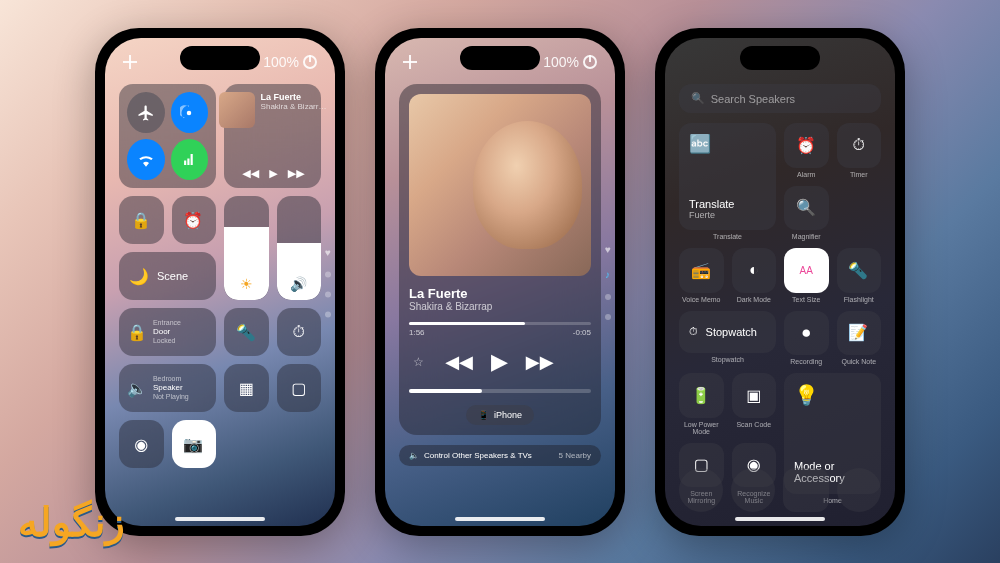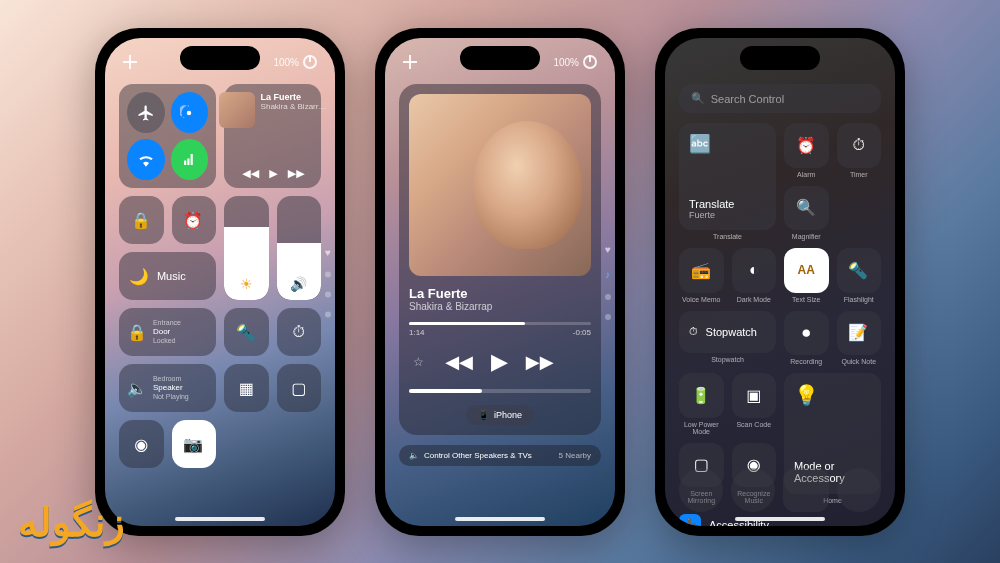--- a/index.html
+++ b/index.html
@@ -12,21 +12,21 @@
 .screen2{background:linear-gradient(160deg,#d8b8b0 0%,#b89098 25%,#8878a0 50%,#486088 75%,#204060 100%)}
 .screen3{background:linear-gradient(160deg,#383838 0%,#302828 30%,#282838 60%,#202030 100%)}
 .topbar{display:flex;justify-content:space-between;align-items:center;padding:12px 18px 4px;height:40px}
 .topbar .left,.topbar .right{font-size:11px;color:rgba(255,255,255,0.9);display:flex;align-items:center;gap:4px}
 .plus-icon{width:14px;height:14px;position:relative}
 .plus-icon::before,.plus-icon::after{content:'';position:absolute;background:rgba(255,255,255,0.9)}
 .plus-icon::before{width:14px;height:2px;top:6px;left:0}
 .plus-icon::after{width:2px;height:14px;top:0;left:6px}
 .power-icon{width:14px;height:14px;border:2px solid rgba(255,255,255,0.9);border-radius:50%;position:relative}
 .power-icon::after{content:'';position:absolute;width:2px;height:7px;background:rgba(255,255,255,0.9);top:-2px;left:4px}
-.battery{font-size:10px}
+.battery{font-size:14px}
 .cc-grid{padding:6px 14px;display:grid;grid-template-columns:repeat(4,1fr);grid-auto-rows:48px;gap:8px}
 .tile{background:rgba(40,40,50,0.45);backdrop-filter:blur(20px);border-radius:14px;display:flex;align-items:center;justify-content:center;position:relative;color:#fff}
 .tile-2x2{grid-column:span 2;grid-row:span 2}
 .tile-2x1{grid-column:span 2}
 .tile-1x2{grid-row:span 2}
 .conn-grid{display:grid;grid-template-columns:1fr 1fr;grid-template-rows:1fr 1fr;gap:6px;width:100%;height:100%;padding:8px}
 .conn-btn{border-radius:50%;display:flex;align-items:center;justify-content:center;font-size:16px}
 .conn-blue{background:#0a84ff}
 .conn-green{background:#30d158}
 .conn-off{background:rgba(80,80,90,0.6)}
@@ -72,21 +72,21 @@
 
 .search-bar{margin:6px 14px 10px;padding:8px 12px;background:rgba(60,60,70,0.4);border-radius:12px;color:rgba(255,255,255,0.5);font-size:11px;display:flex;align-items:center;gap:6px}
 .gallery{padding:0 14px;display:grid;grid-template-columns:repeat(4,1fr);gap:8px}
 .gitem{display:flex;flex-direction:column;align-items:center;gap:3px}
 .gtile{width:100%;aspect-ratio:1;background:rgba(60,60,70,0.4);border-radius:12px;display:flex;align-items:center;justify-content:center;color:#fff;font-size:16px;position:relative}
 .gtxt{display:flex;flex-direction:column;padding:10px;width:100%;height:100%;justify-content:flex-end}
 .gtxt .t{font-size:11px;font-weight:500}
 .gtxt .s{font-size:9px;opacity:0.6}
 .glabel{font-size:7px;color:rgba(255,255,255,0.6);text-align:center}
 .gtile-wide{grid-column:span 2;aspect-ratio:2;justify-content:flex-start;padding:0 10px;gap:8px;font-size:11px}
-.textsize-tile{background:#fff;color:#a16207;font-weight:700;font-size:12px}
+.textsize-tile{background:#fff;color:#ec4899;font-weight:400;font-size:10px}
 .acc-row{margin:10px 14px 0;display:flex;align-items:center;gap:8px;color:#fff;font-size:11px}
 .acc-badge{width:22px;height:22px;background:#0a84ff;border-radius:6px;display:flex;align-items:center;justify-content:center;font-size:12px}
 .bottom-row{position:absolute;bottom:14px;left:14px;right:14px;display:flex;gap:8px}
 .btile{flex:1;aspect-ratio:1;background:rgba(60,60,70,0.4);border-radius:50%;max-width:44px}
 .btile.wide{border-radius:12px;max-width:none;aspect-ratio:2.5}
 .watermark{position:absolute;bottom:18px;left:18px;font-size:40px;font-weight:900;color:#f5a623;font-family:Tahoma,sans-serif;text-shadow:0 2px 0 #2a5a8a}
 svg{width:18px;height:18px;fill:currentColor}
 .svg-sm{width:13px;height:13px}
 </style>
 </head>
@@ -155,21 +155,21 @@
 <div class="tile slider tile-1x2">
             <div class="slider-fill" style="height:70%"></div>
             <span class="slider-icon" style="color:#f5a623">☀</span>
           </div>
 <div class="tile slider tile-1x2">
             <div class="slider-fill" style="height:55%"></div>
             <span class="slider-icon" style="color:#0a84ff">🔊</span>
           </div>
 <div class="tile tile-2x1 focus-tile">
             <span class="icn">🌙</span>
-            <span>Music</span>
+            <span>Scene</span>
           </div>
 <div class="tile tile-2x1 lock-tile">
             <span class="icn">🔒</span>
             <div class="txt">
               <span class="sub">Entrance</span>
               <span>Door</span>
               <span class="sub">Locked</span>
             </div>
           </div>
 <div class="tile">
@@ -227,21 +227,21 @@
           </div>
 <div class="np-meta">
 <div class="np-title">La Fuerte</div>
 <div class="np-artist">Shakira &amp; Bizarrap</div>
 </div>
 <div class="np-prog">
 <div class="prog-bar">
               <div class="prog-fill" style="width:64%"></div>
             </div>
 <div class="prog-times">
-              <span>1:14</span>
+              <span>1:56</span>
               <span>-0:05</span>
             </div>
 </div>
 <div class="np-ctrls">
 <span class="star">☆</span>
 <div class="main">
 <span>◀◀</span>
 <span class="play">▶</span>
 <span>▶▶</span>
 </div>
@@ -269,21 +269,21 @@
 <div class="home-ind"></div>
 </div>
 </div>
 
 <div class="phone">
 <div class="notch"></div>
 <div class="screen screen3">
 <div style="height:40px"></div>
 <div class="search-bar">
           <span>🔍</span>
-          <span>Search Control</span>
+          <span>Search Speakers</span>
         </div>
 <div class="gallery">
 <div class="gitem" style="grid-column:span 2;grid-row:span 2">
 <div class="gtile" style="width:100%;height:100%;aspect-ratio:auto">
 <div class="gtxt">
                 <span style="font-size:18px;margin-bottom:auto">🔤</span>
                 <span class="t">Translate</span>
                 <span class="s">Fuerte</span>
               </div>
 </div>
@@ -356,24 +356,20 @@
 </div>
 <div class="gitem">
             <div class="gtile">▢</div>
             <div class="glabel">Screen Mirroring</div>
           </div>
 <div class="gitem">
             <div class="gtile">◉</div>
             <div class="glabel">Recognize Music</div>
           </div>
 </div>
-<div class="acc-row">
-<span class="acc-badge">➕</span>
-<span>Accessibility</span>
-</div>
 <div class="bottom-row">
 <div class="btile"></div>
 <div class="btile"></div>
 <div class="btile wide"></div>
 <div class="btile"></div>
 </div>
 <div class="home-ind"></div>
 </div>
 </div>
 

